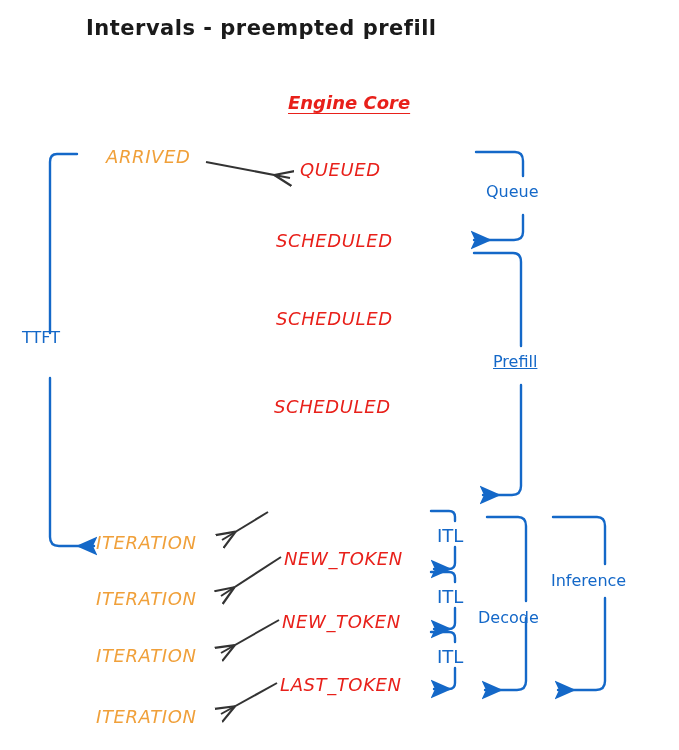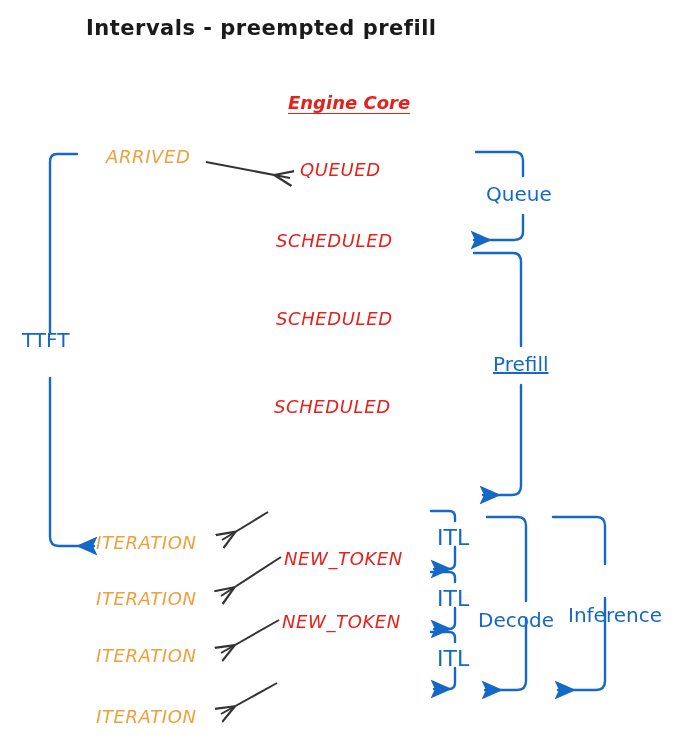--- a/index.html
+++ b/index.html
@@ -49,25 +49,25 @@
     font-weight: 400;
     letter-spacing: 0.6px;
     white-space: nowrap;
   }
   .ev.api { color: #F0A03A; }
   .ev.engine { color: #E8201A; }
 
   .blue-label {
     position: absolute;
     font-family: "DejaVu Sans", sans-serif;
-    font-size: 20px;
+    font-size: 16px;
     color: #1468C8;
     white-space: nowrap;
   }
-  .blue-label.small { font-size: 22px; }
+  .blue-label.small { font-size: 18px; }
 
   
   svg.layer {
     position: absolute;
     left: 0;
     top: 0;
     width: 679px;
     height: 750px;
     pointer-events: none;
   }
@@ -86,29 +86,30 @@
   <div class="ev api" style="left:96px; top:588px;">ITERATION</div>
   <div class="ev api" style="left:96px; top:645px;">ITERATION</div>
   <div class="ev api" style="left:96px; top:706px;">ITERATION</div>
 
   <div class="ev engine" style="left:300px; top:159px;text-align:center;">QUEUED</div>
   <div class="ev engine" style="left:276px; top:230px;">SCHEDULED</div>
   <div class="ev engine" style="left:276px; top:308px;">SCHEDULED</div>
   <div class="ev engine" style="left:274px; top:396px;">SCHEDULED</div>
   <div class="ev engine" style="left:284px; top:548px;">NEW_TOKEN</div>
   <div class="ev engine" style="left:282px; top:611px;">NEW_TOKEN</div>
+  <div class="ev engine" style="left:280px; top:674px;">LAST_TOKEN</div>
 
   <div class="blue-label" style="left:22px;  top:328px;">TTFT</div>
   <div class="blue-label" style="left:486px; top:182px;">Queue</div>
   <div class="blue-label" style="left:493px; top:352px;text-decoration:underline;">Prefill</div>
   <div class="blue-label small" style="left:437px; top:525px;">ITL</div>
   <div class="blue-label small" style="left:437px; top:586px;">ITL</div>
   <div class="blue-label small" style="left:437px; top:646px;">ITL</div>
   <div class="blue-label" style="left:478px; top:608px;">Decode</div>
-  <div class="blue-label" style="left:568px; top:571px;margin-top:32px;">Inference</div>
+  <div class="blue-label" style="left:551px; top:571px;">Inference</div>
 
   <svg class="layer" viewBox="0 0 679 750">
     <defs>
       <marker id="bluehead" markerWidth="9" markerHeight="9" refX="7.6" refY="4.5" orient="auto" markerUnits="strokeWidth">
         <path d="M0,4.5 L9,0.6 L7.2,4.5 L9,8.4 Z" fill="#1468C8"></path>
       </marker>
       <marker id="blackhead" markerWidth="10" markerHeight="10" refX="8.5" refY="5" orient="auto" markerUnits="strokeWidth">
         <path d="M0.5,5 L10,1.2 M0.5,5 L10,8.8" stroke="#333333" stroke-width="1.1" fill="none"></path>
       </marker>
     </defs>

